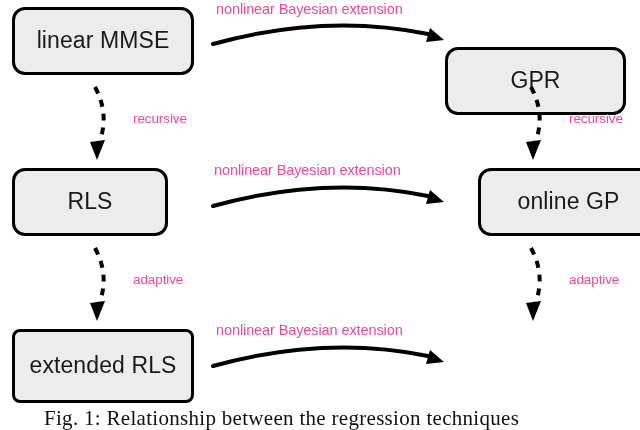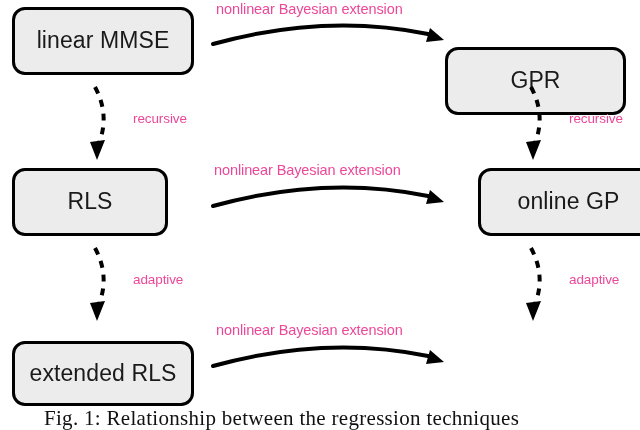--- a/index.html
+++ b/index.html
@@ -27,21 +27,21 @@
     text-align: center;
     color: #1a1a1a;
     font-size: 23px;
     line-height: 1.18;
     letter-spacing: 0.1px;
     white-space: pre-line;
   }
   
   #node-linear-mmse { left: 12px;  top: 7px;   width: 182px; height: 68px; }
   #node-rls         { left: 12px;  top: 168px; width: 156px; height: 68px; }
-  #node-ext-rls     { left: 12px;  top: 341px; width: 182px; height: 65px; }
+  #node-ext-rls     { left: 12px;  top: 329px; width: 182px; height: 74px; border-radius: 8px; }
   
   #node-gpr         { left: 445px; top: 7px;   width: 181px; height: 68px; margin-top: 40px; }
   #node-online-gp   { left: 458px; top: 168px; width: 181px; height: 68px; margin-left: 20px; }
   #node-krls-t      { left: 447px; top: 326px; width: 179px; height: 72px;
                       font-size: 22px; }
 
   .edge-label {
     position: absolute;
     color: #ec4899;
     font-size: 14px;

